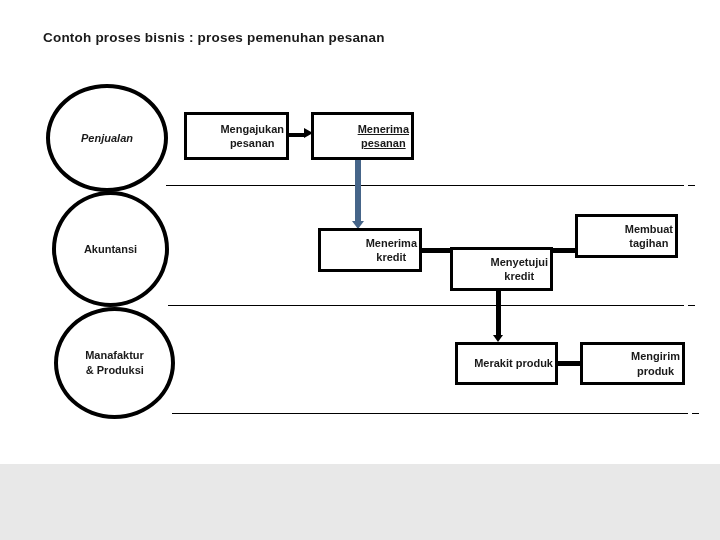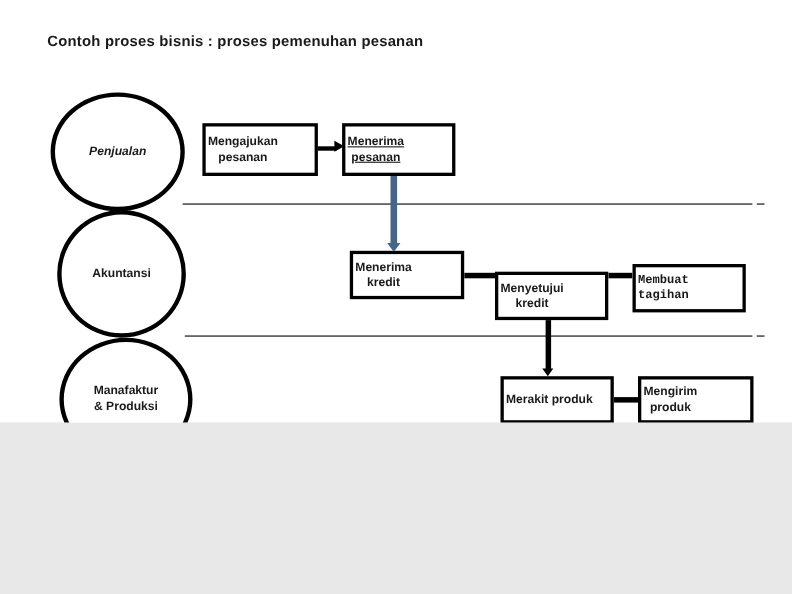--- a/index.html
+++ b/index.html
@@ -8,21 +8,21 @@
     --text:#1a1a1a;
     --background:#ffffff;
   }
   html,body{margin:0;padding:0;}
   body{
     font-family:"Liberation Sans", sans-serif;
     background:#e8e8e8;
   }
   .slide{
     position:relative;
-    width:720px;height:384px;
+    width:720px;height:464px;
     background:var(--background);
     overflow:hidden;
     color:var(--text);
   }
   .slide-title{
     position:absolute;
     left:43px;top:30px;
     font-size:13.5px;
     font-weight:bold;
     letter-spacing:.2px;
@@ -42,57 +42,57 @@
   .lane-circle .lane-label{
     font-size:11px;
     font-weight:bold;
     white-space:pre-line;
     text-align:center;
     line-height:1.35;
   }
   #lane-circle-1{left:46px;top:84px;width:122px;height:108px;z-index:3;font-style:italic;}
   #lane-circle-2{left:52px;top:191px;width:117px;height:116px;z-index:2;}
   #lane-circle-3{left:54px;top:307px;width:121px;height:112px;z-index:1;}
-  #lane-circle-3 .lane-label{text-align:center;}
+  #lane-circle-3 .lane-label{text-align:right;}
 
   .lane-sep{
     position:absolute;
     height:1px;
     background:var(--shape-line);
   }
   #sep1-main{left:166px;top:185px;width:518px;}
   #sep1-dash{left:688px;top:185px;width:7px;}
   #sep2-main{left:168px;top:305px;width:516px;}
   #sep2-dash{left:688px;top:305px;width:7px;}
   #sep3-main{left:172px;top:413px;width:516px;}
   #sep3-dash{left:692px;top:413px;width:7px;}
 
   .flow-box{
     position:absolute;
     background:var(--background);
     border:3px solid var(--shape-line);
     box-sizing:border-box;
     display:flex;
     align-items:center;
-    justify-content:flex-start;
+    justify-content:flex-end;
     z-index:5;
   }
   .flow-box .box-label{
     font-size:11px;
     font-weight:bold;
     text-align:center;
     white-space:pre-line;
     line-height:1.3;
     padding:0 2px;
   }
   #box-mengajukan{left:184px;top:112px;width:105px;height:48px;}
   #box-menerima  {left:311px;top:112px;width:103px;height:48px;text-decoration:underline;}
   #box-mengecek  {left:318px;top:228px;width:104px;height:44px;}
   #box-menyetujui{left:450px;top:228px;width:103px;height:44px;margin-top:19px;}
-  #box-membuat   {left:575px;top:240px;width:103px;height:44px;font-family:Liberation Mono, monospace;}
+  #box-membuat   {left:575px;top:214px;width:103px;height:44px;}
   #box-merakit   {left:455px;top:342px;width:103px;height:43px;}
   #box-mengirim  {left:580px;top:342px;width:105px;height:43px;}
 
   .conn{position:absolute;background:var(--shape-line);z-index:4;}
   #conn-pesanan-line{left:289px;top:133px;width:17px;height:4px;}
   #conn-pesanan-head{
     position:absolute;left:304px;top:128px;width:0;height:0;z-index:4;
     border-left:9px solid var(--shape-line);
     border-top:5px solid transparent;
     border-bottom:5px solid transparent;

